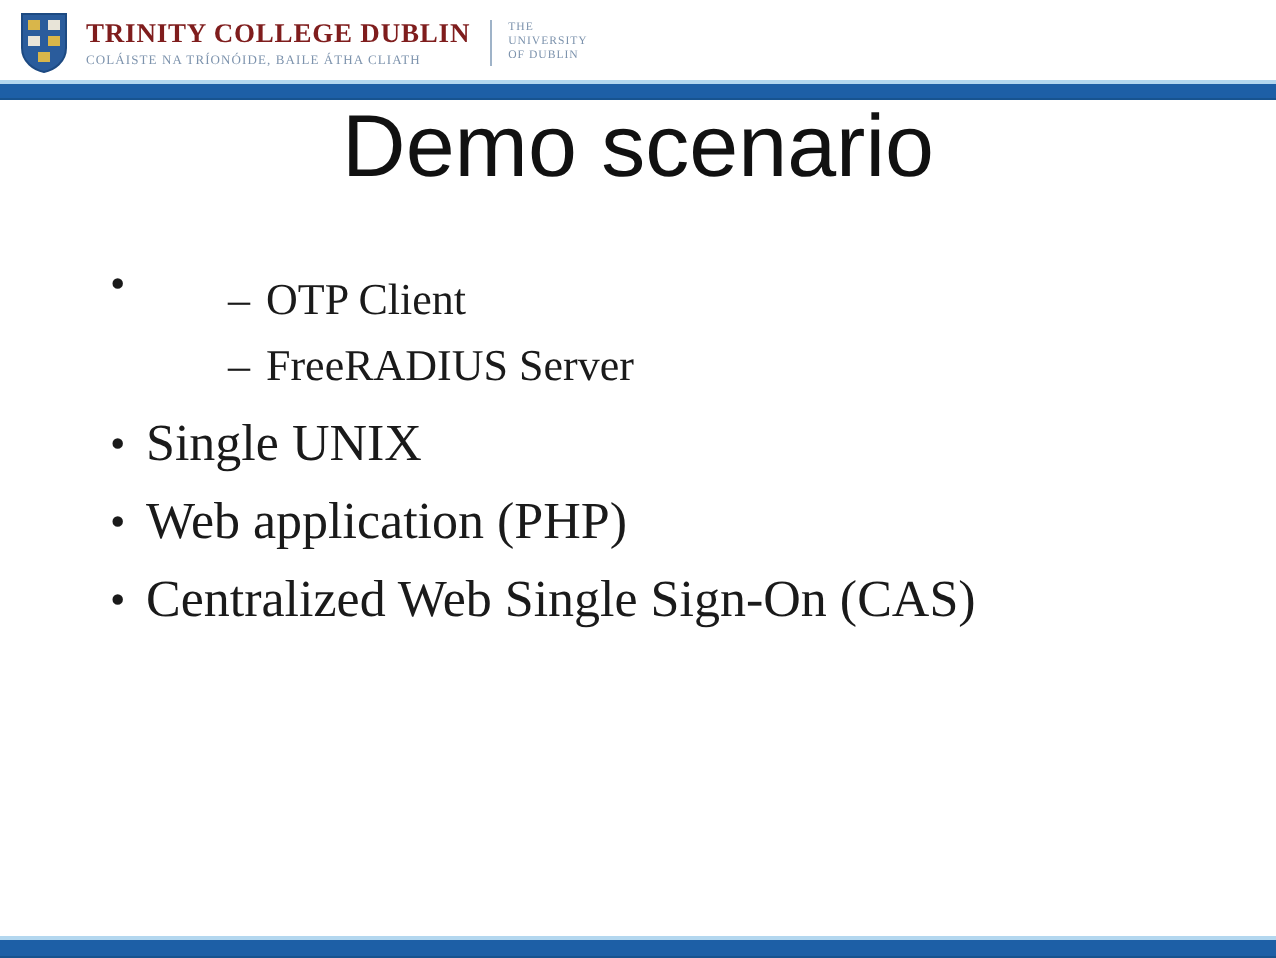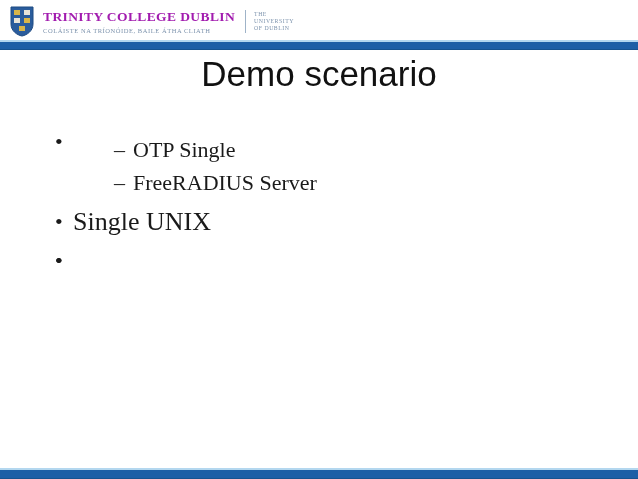--- a/index.html
+++ b/index.html
@@ -11,21 +11,21 @@
     font-family:"Liberation Serif", serif;
   }
   
   .header{position:absolute;top:0;left:0;width:100%;height:40px;}
   .logo-block{position:absolute;top:6px;left:10px;display:flex;align-items:center;}
   .crest{width:24px;height:31px;margin-right:9px;flex:0 0 auto;}
   .wordmark-block{display:flex;flex-direction:column;justify-content:center;}
   .wordmark{
     font-family:"Liberation Serif", serif;
     font-size:13.5px;letter-spacing:0.4px;
-    color:#a21caf;white-space:nowrap;font-weight:600;
+    color:#7f1d1d;white-space:nowrap;font-weight:600;
   }
   .wordmark-sub{
     font-family:"Liberation Serif", serif;
     font-size:6.5px;letter-spacing:0.55px;
     color:#7d93ad;white-space:nowrap;margin-top:2px;
   }
   .header-divider{
     width:1px;height:23px;background:#9fb3c8;
     margin:0 8px 0 10px;flex:0 0 auto;
   }
@@ -42,21 +42,21 @@
     border-bottom:1px solid #17538f;
     box-sizing:border-box;
   }
   .bar-top{top:40px;height:10px;}
   .bar-bottom{bottom:0;height:11px;}
   
   .title{
     position:absolute;top:52px;left:0;width:100%;
     text-align:center;
     font-family:"Liberation Sans", sans-serif;
-    font-size:35px;line-height:44px;
+    font-size:44px;line-height:44px;
     color:#111111;
   }
   
   .bullets{
     position:absolute;top:126px;left:0;right:0;
     margin:0;padding:0;list-style:none;
     color:#1a1a1a;
   }
   .bullets li{position:relative;}
   .li-l1{
@@ -103,33 +103,35 @@
   <div class="bar bar-top"></div>
 
   <div class="title">Demo scenario</div>
 
   <ul class="bullets">
     <li class="li-l1 spacer-after">
       <span class="marker">•</span>
     </li>
     <li class="li-l2">
       <span class="marker">–</span>
-      <span>OTP Single</span>
+      <span>OTP Client</span>
     </li>
     <li class="li-l2 spacer-after">
       <span class="marker">–</span>
       <span>FreeRADIUS Server</span>
     </li>
     <li class="li-l1">
       <span class="marker">•</span>
       <span>Single UNIX</span>
     </li>
     <li class="li-l1">
       <span class="marker">•</span>
+      <span>Web application (PHP)</span>
     </li>
     <li class="li-l1">
       <span class="marker">•</span>
+      <span>Centralized Web Single Sign-On (CAS)</span>
     </li>
   </ul>
 
   <div class="bar bar-bottom"></div>
 
 </div>
 
 </body></html>

